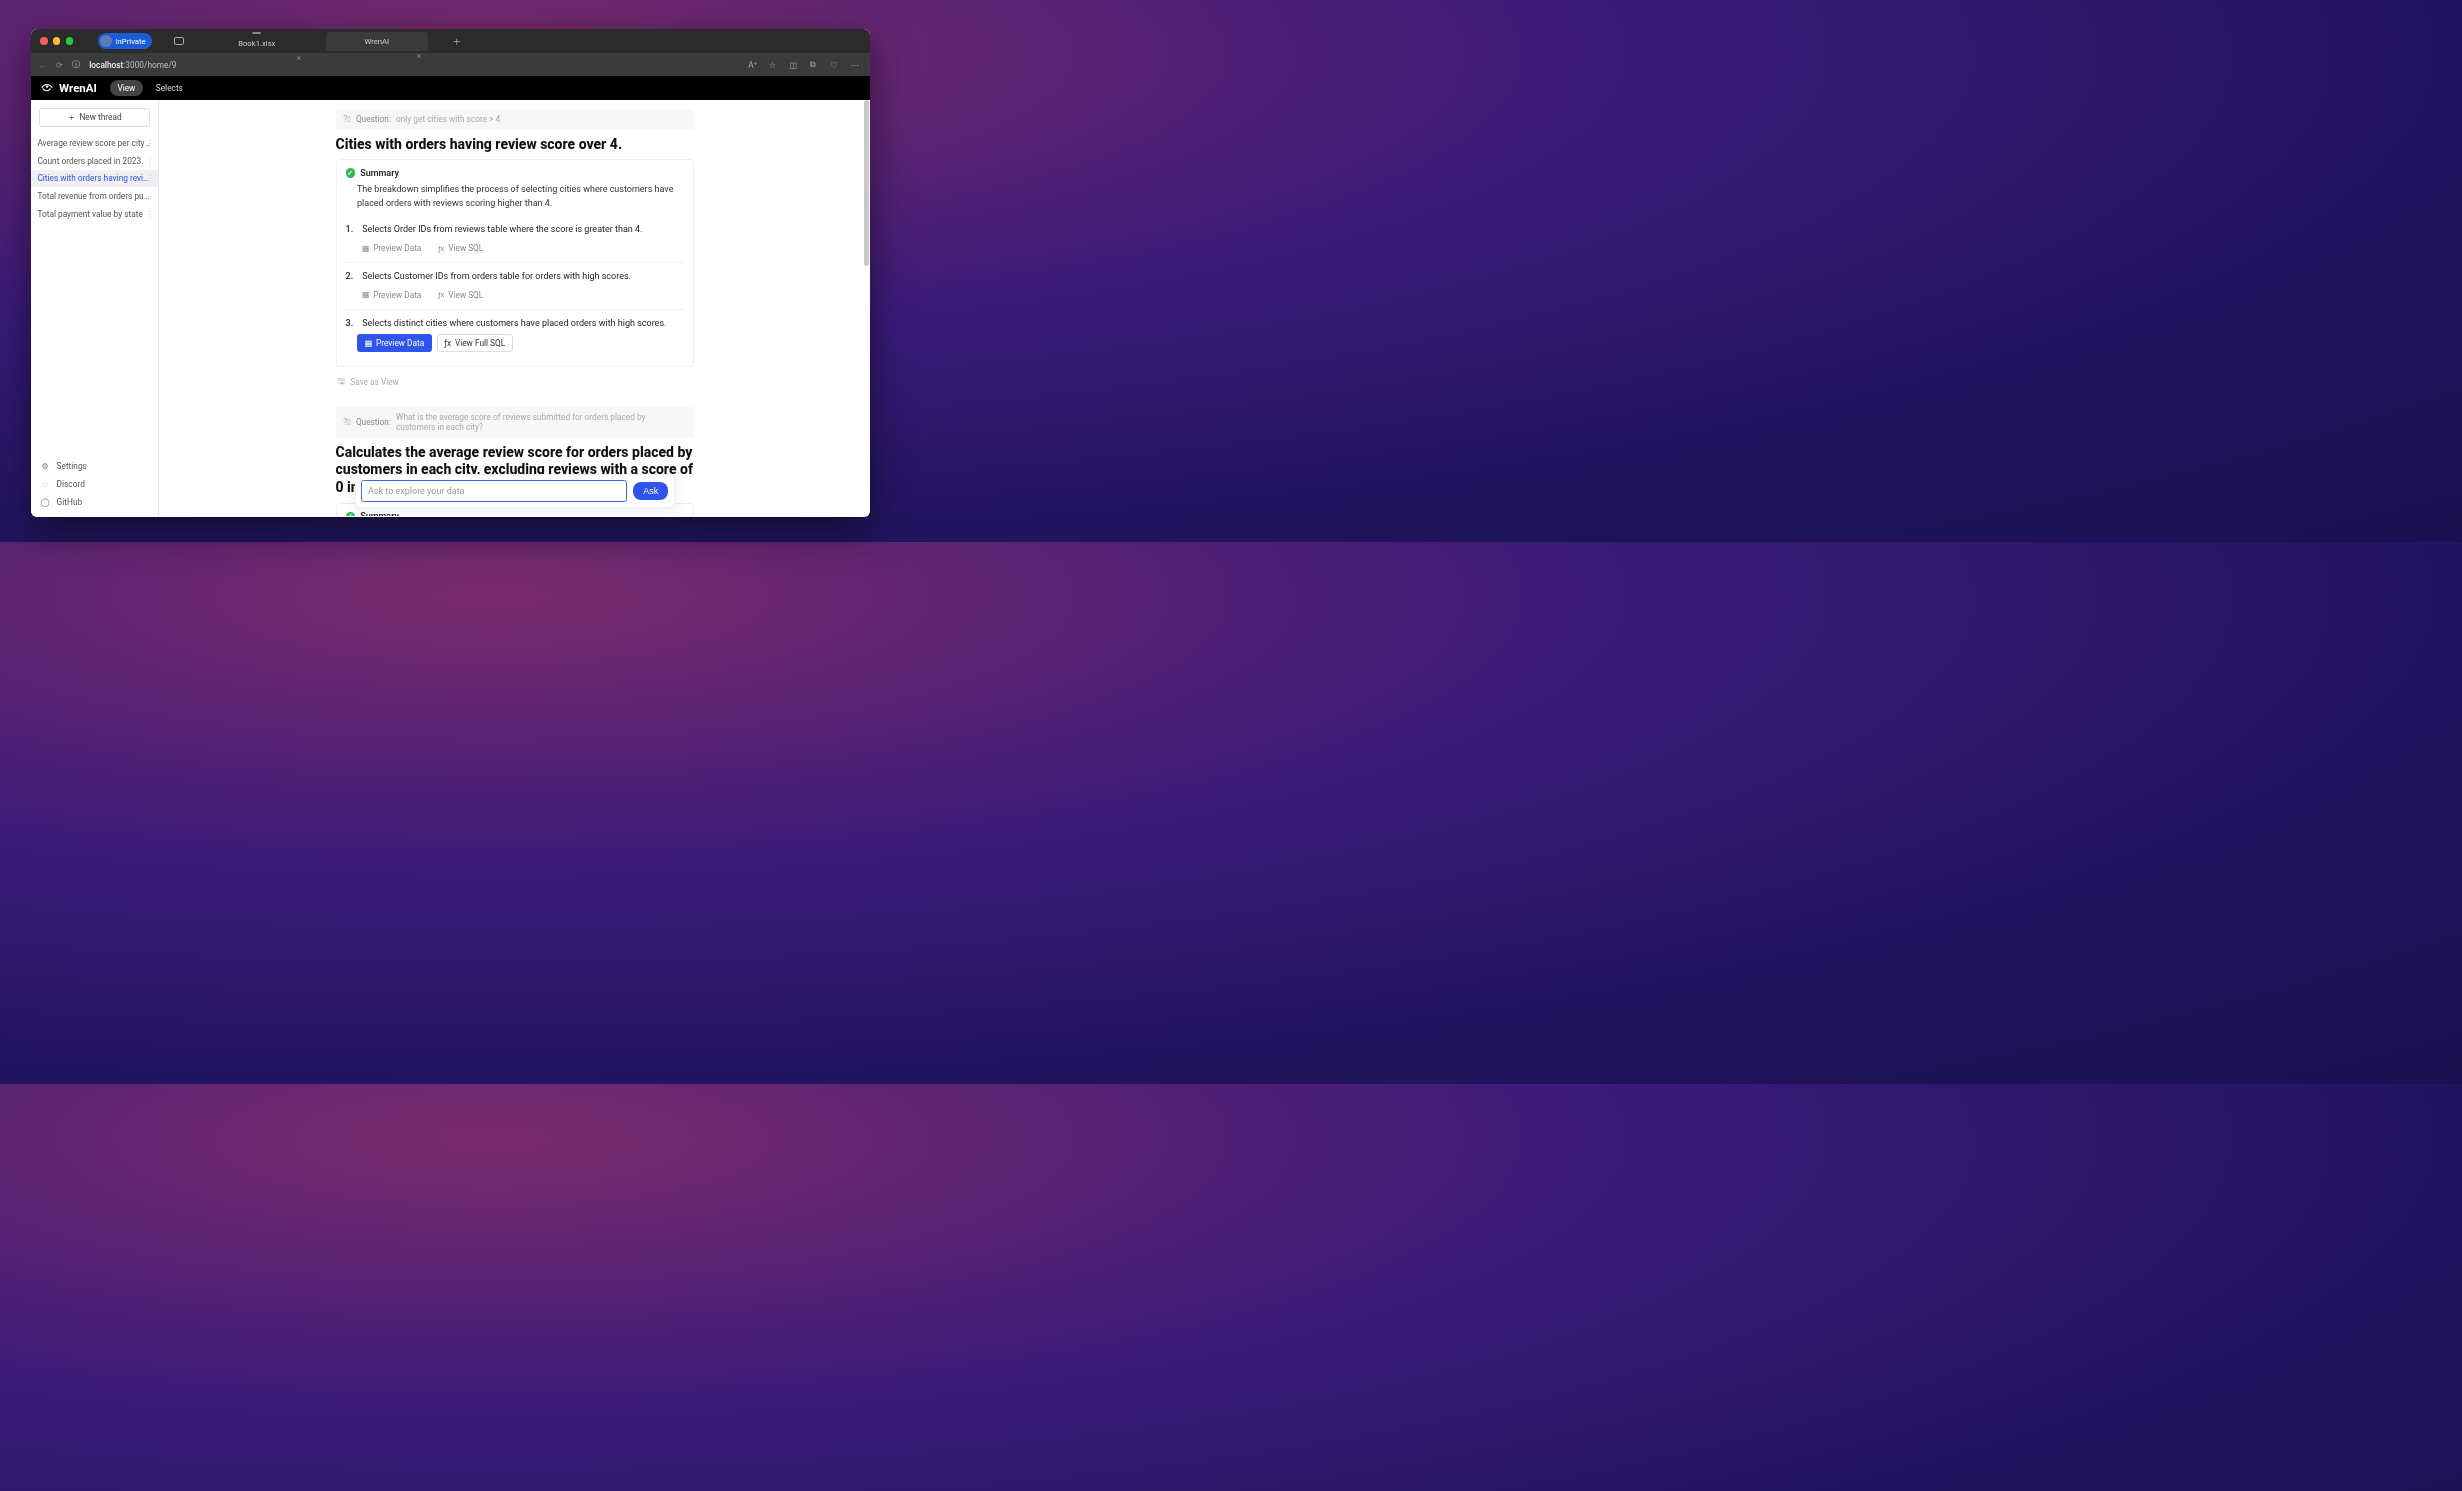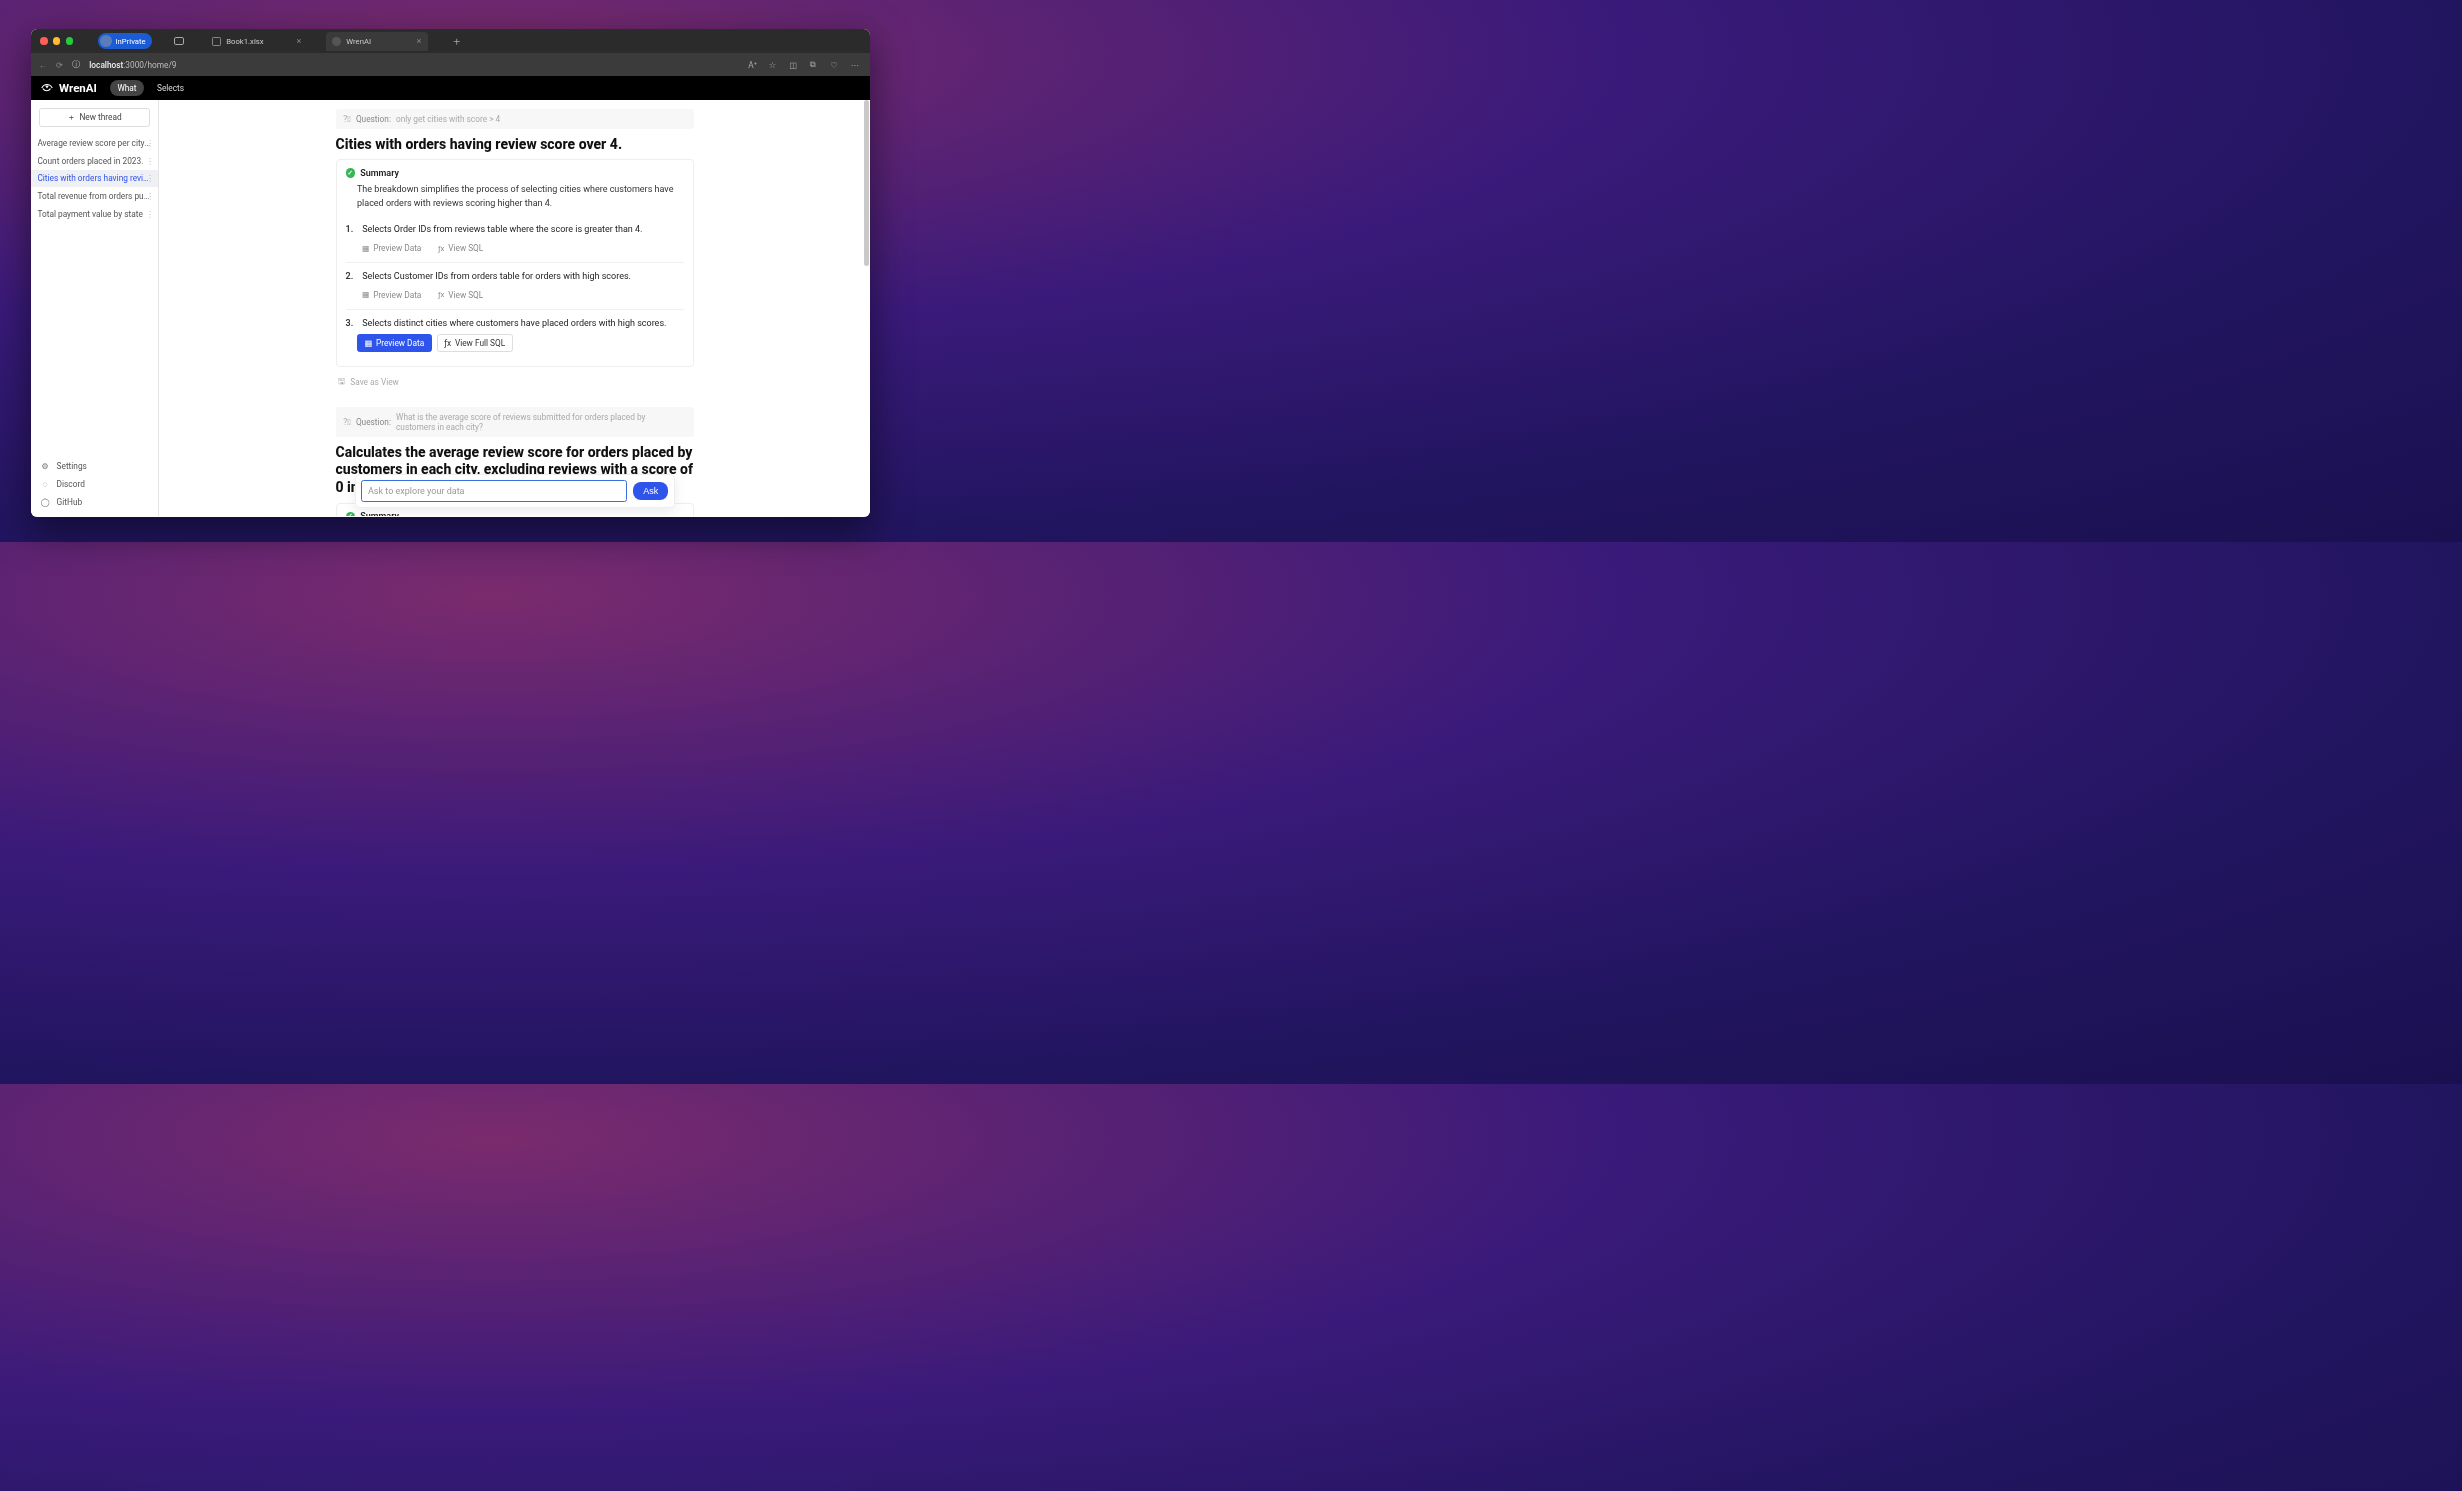--- a/index.html
+++ b/index.html
@@ -20,21 +20,21 @@
   .dot { width: 7.7px; height: 7.7px; border-radius: 50%; }
   .dot.red{background:#ff5f57}.dot.yellow{background:#febc2e}.dot.green{background:#28c840}
   .inprivate-badge {
     background: #1b5cd6; color: #fff; font-size: 7.7px; border-radius: 9px;
     padding: 1.9px 6.4px 1.9px 2.6px; display: flex; align-items: center; gap: 3.8px;
   }
   .inprivate-badge .avatar{width:11.5px;height:11.5px;border-radius:50%;background:#5a7cb8;display:inline-block}
   .tabstack-icon{width:10.2px;height:7.7px;border:1px solid #aaa;border-radius:1.9px;margin:0 3.8px}
   .tab {
     height: 19px; min-width: 102px; background: #3a3a3a; color: #ccc; font-size: 7.7px;
-    display: flex; align-items: center; padding: 0 6.4px; border-radius: 3.8px 3.8px 0 0; gap: 5.1px;
+    display: flex; align-items: center; padding: 0 6.4px; border-radius: 3.8px 3.8px 0 0; gap: 5.1px; flex-direction: column;
   }
   .tab.inactive { background: transparent; }
   .tab .tabicon{width:9px;height:9px;border:0.6px solid #888;border-radius:1.3px}
   .tab .tabicon.app{border-radius:50%;background:#555;border:none}
   .tab .x{margin-left:auto;color:#888;font-size:9px}
   .newtab{color:#aaa;font-size:11.5px;padding:0 5.1px}
   .addrbar {
     height: 23px; background: #3b3b3b; display:flex; align-items:center; padding:0 7.7px; gap:9px;
     color:#bbb; font-size:8.3px;
   }
@@ -154,21 +154,21 @@
     <span class="tool">⋯</span>
   </div>
 
   <div class="appheader">
     <div class="brand">
       <svg viewBox="0 0 24 24" fill="none" stroke="#fff" stroke-width="2">
           <path d="M3 12c4-8 14-8 18 0M5 13c3.5 5 9.5 5 13 0M10 8l2 3 2-3"></path>
         </svg>
       <span>WrenAI</span>
     </div>
-    <span class="navpill">What</span>
+    <span class="navpill">View</span>
     <span class="navlink">Selects</span>
   </div>
 
   <div class="content">
 
     <aside class="sidebar">
       <div class="newthread">
         <span>＋</span>
         <span>New thread</span>
       </div>

